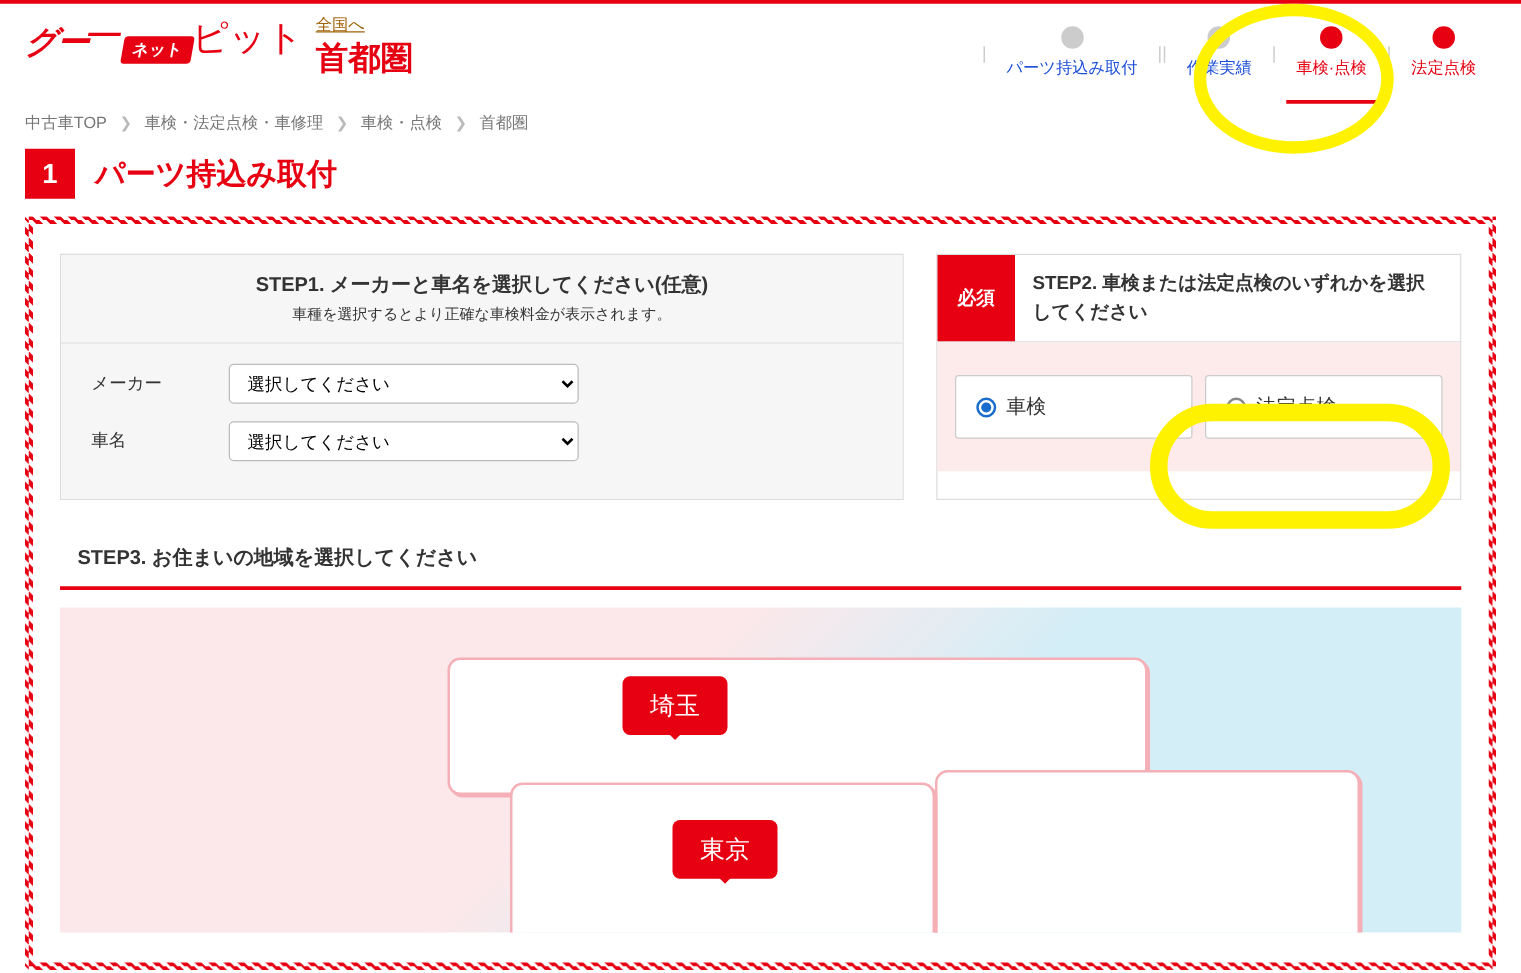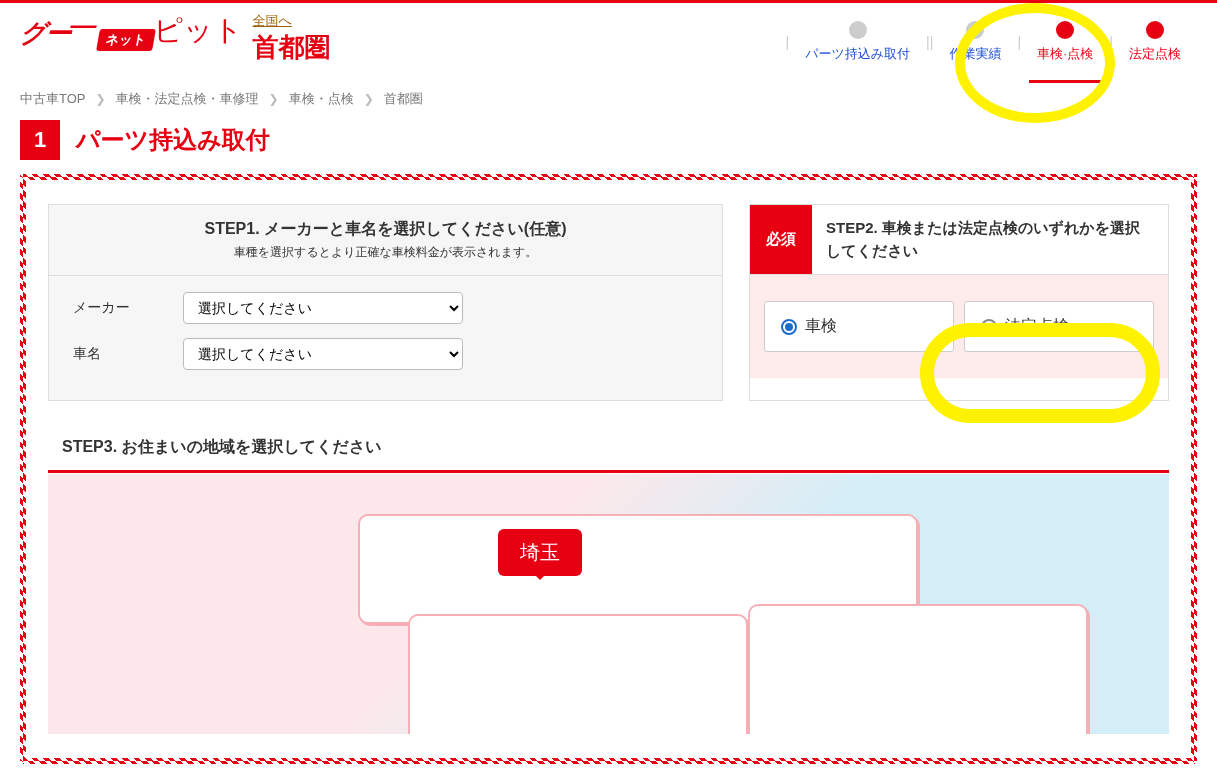--- a/index.html
+++ b/index.html
@@ -50,21 +50,21 @@
     .step2-header { display: flex; align-items: stretch; border-bottom: 1px solid #ddd;}
     .required-badge { background: #e60012; color: #fff; display: flex; align-items: center; justify-content: center; font-size: 15px; font-weight: bold; width: 62px; }
     .step2-title { padding: 12px 14px; font-size: 15px; font-weight: bold; line-height: 1.5; flex:1;}
     .step2-body { background: #fdeaea; padding: 26px 14px; display: flex; gap: 10px; }
     .radio-card { background: #fff; border: 1px solid #ccc; border-radius: 3px; flex: 1; padding: 14px 16px; display: flex; align-items: center; gap: 8px; cursor: pointer;}
     .radio-circle { width: 16px; height: 16px; border: 2px solid #888; border-radius: 50%; display: inline-flex; align-items:center; justify-content:center;}
     .radio-circle.checked { border-color: #1a6dcc; }
     .radio-dot { width: 8px; height: 8px; background: #1a6dcc; border-radius: 50%; }
     .step3 { margin-top: 24px; }
     .step3-title { font-size: 16px; font-weight: bold; padding: 12px 14px; border-bottom: 3px solid #e60012; }
-    .map-area { height: 260px; position: relative; overflow: hidden; background: linear-gradient(135deg,#fce8ea 40%, #d4eef7 60%); margin-top:1px;}
+    .map-area { height: 260px; position: relative; overflow: hidden; background: linear-gradient(135deg,#fce8ea 40%, #d4eef7 60%); margin-top:14px;}
     .region-card { position: absolute; background: #fff; border: 2px solid #f4b0b6; border-radius: 10px; box-shadow: 2px 2px 0 #f4b0b6;}
     .rc-saitama { left: 310px; top: 40px; width: 560px; height: 110px; }
     .rc-tokyo { left: 360px; top: 140px; width: 340px; height: 130px; }
     .rc-chiba { left: 700px; top: 130px; width: 340px; height: 150px; }
     .region-tag { position: absolute; background: #e60012; color: #fff; font-size: 20px; padding: 10px 22px; border-radius: 6px; cursor:pointer;}
     .region-tag::after { content:""; position:absolute; bottom:-10px; left:50%; transform:translateX(-50%); border:6px solid transparent; border-top-color:#e60012;}
     .rt-saitama { left: 450px; top: 55px; }
     .rt-tokyo { left: 490px; top: 170px; }
     .rt-chiba { left: 770px; top: 192px; }
     .rel-wrap{ position:relative; }
@@ -168,19 +168,20 @@
     </div>
   </div>
 
   <div class="step3">
     <div class="step3-title">STEP3. お住まいの地域を選択してください</div>
     <div class="map-area">
       <div class="region-card rc-saitama"></div>
       <div class="region-card rc-chiba"></div>
       <div class="region-card rc-tokyo"></div>
       <div class="region-tag rt-saitama">埼玉</div>
+      <div class="region-tag rt-tokyo">東京</div>
     </div>
   </div>
 </div>
 
 <div class="highlight-circle hc1"></div>
 <div class="highlight-circle hc2"></div>
 </div>
 
 </body></html>

